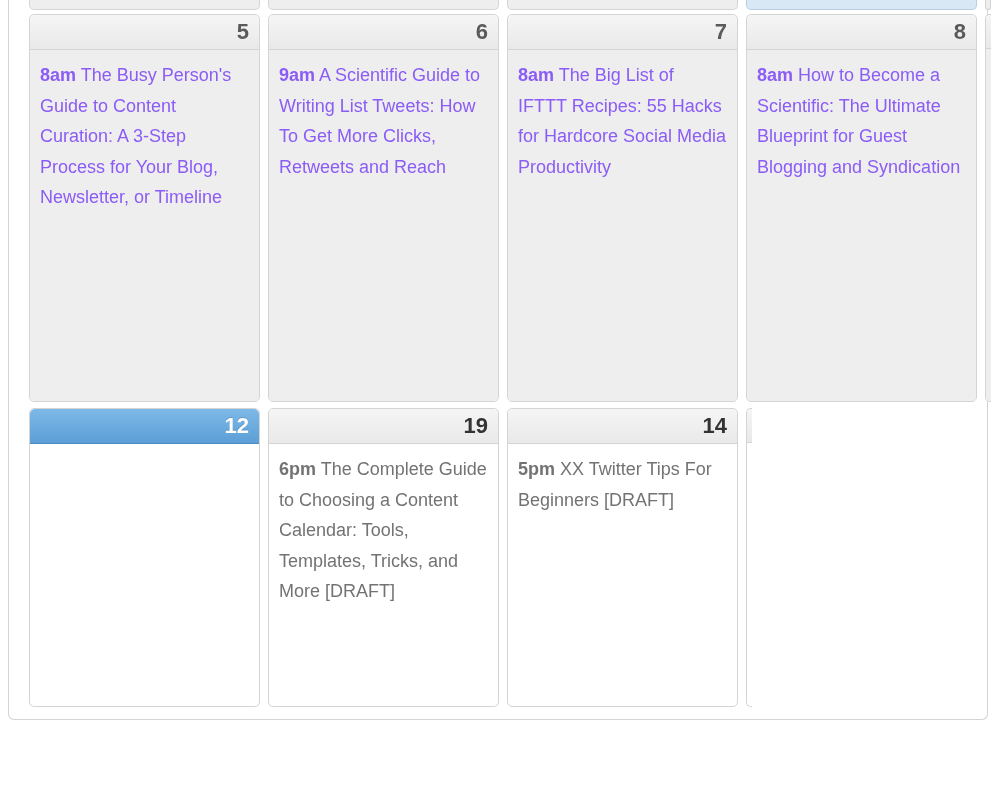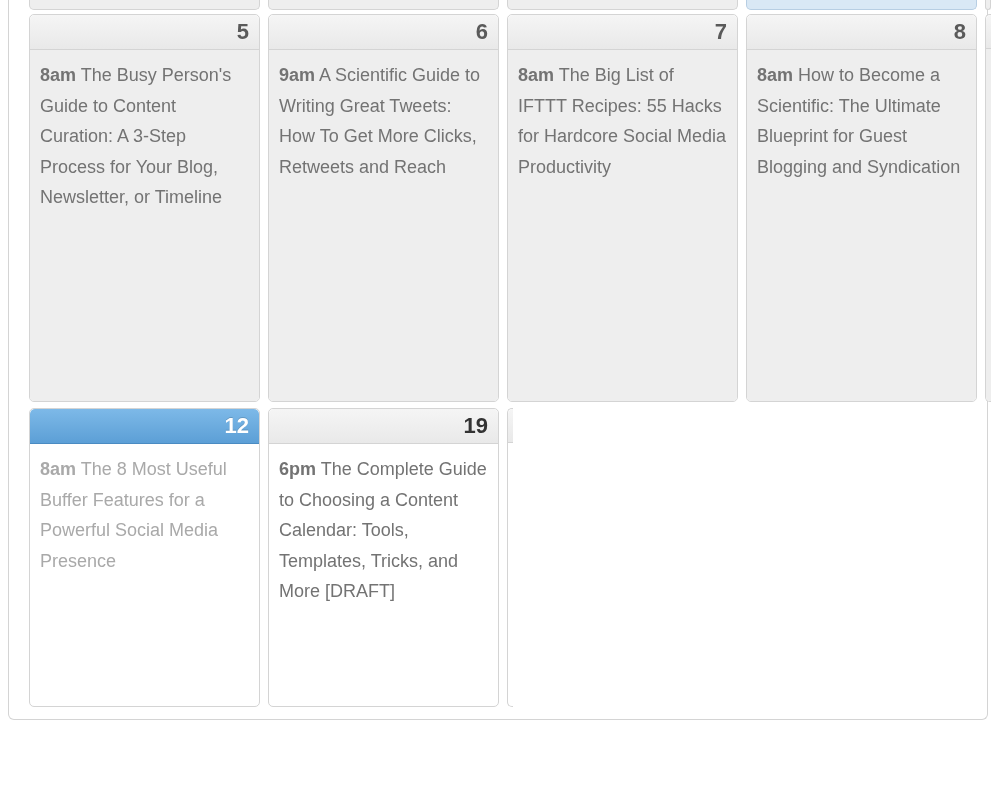--- a/index.html
+++ b/index.html
@@ -59,21 +59,21 @@
     }
     .calendar-cell.past .cell-body {
       background: #eeeeee;
     }
     .event {
       font-size: 18px;
       line-height: 1.7;
       color: #737373;
     }
     .calendar-cell.past .event {
-      color: #737373;
+      color: #8b5cf6;
     }
     .calendar-cell.today .event {
       color: #a9a9a9;
     }
     .event-time {
       font-weight: 700;
     }
     .stub-row {
       display: flex;
       gap: 8px;
@@ -122,21 +122,21 @@
             <span class="event-time">8am</span>
             <span> The Busy Person's Guide to Content Curation: A 3-Step Process for Your Blog, Newsletter, or Timeline</span>
           </div>
         </div>
       </div>
       <div class="calendar-cell past">
         <div class="cell-header">6</div>
         <div class="cell-body">
           <div class="event">
             <span class="event-time">9am</span>
-            <span> A Scientific Guide to Writing Great Tweets: How To Get More Clicks, Retweets and Reach</span>
+            <span> A Scientific Guide to Writing List Tweets: How To Get More Clicks, Retweets and Reach</span>
           </div>
         </div>
       </div>
       <div class="calendar-cell past">
         <div class="cell-header">7</div>
         <div class="cell-body">
           <div class="event">
             <span class="event-time">8am</span>
             <span> The Big List of IFTTT Recipes: 55 Hacks for Hardcore Social Media Productivity</span>
           </div>
@@ -153,33 +153,36 @@
       </div>
       <div class="calendar-cell past" style="flex:0 0 6px;border-right:none;border-radius:5px 0 0 5px">
         <div class="cell-header" style="border-radius:5px 0 0 0;height:34px"></div>
         <div class="cell-body"></div>
       </div>
     </div>
 
     <div class="calendar-row row1" style="height: 299px;">
       <div class="calendar-cell today">
         <div class="cell-header">12</div>
-        <div class="cell-body">
-          <div class="event">
-            <span class="event-time">8am</span>
-            <span> The 8 Most Useful Buffer Features for a Powerful Social Media Presence</span>
-          </div>
-        </div>
       </div>
       <div class="calendar-cell">
         <div class="cell-header">19</div>
         <div class="cell-body">
           <div class="event">
             <span class="event-time">6pm</span>
             <span> The Complete Guide to Choosing a Content Calendar: Tools, Templates, Tricks, and More [DRAFT]</span>
+          </div>
+        </div>
+      </div>
+      <div class="calendar-cell">
+        <div class="cell-header">14</div>
+        <div class="cell-body">
+          <div class="event">
+            <span class="event-time">5pm</span>
+            <span> XX Twitter Tips For Beginners [DRAFT]</span>
           </div>
         </div>
       </div>
       <div class="calendar-cell" style="flex:0 0 6px;border-right:none;border-radius:5px 0 0 5px">
         <div class="cell-header" style="border-radius:5px 0 0 0;height:34px"></div>
         <div class="cell-body"></div>
       </div>
     </div>
 
   </div>

